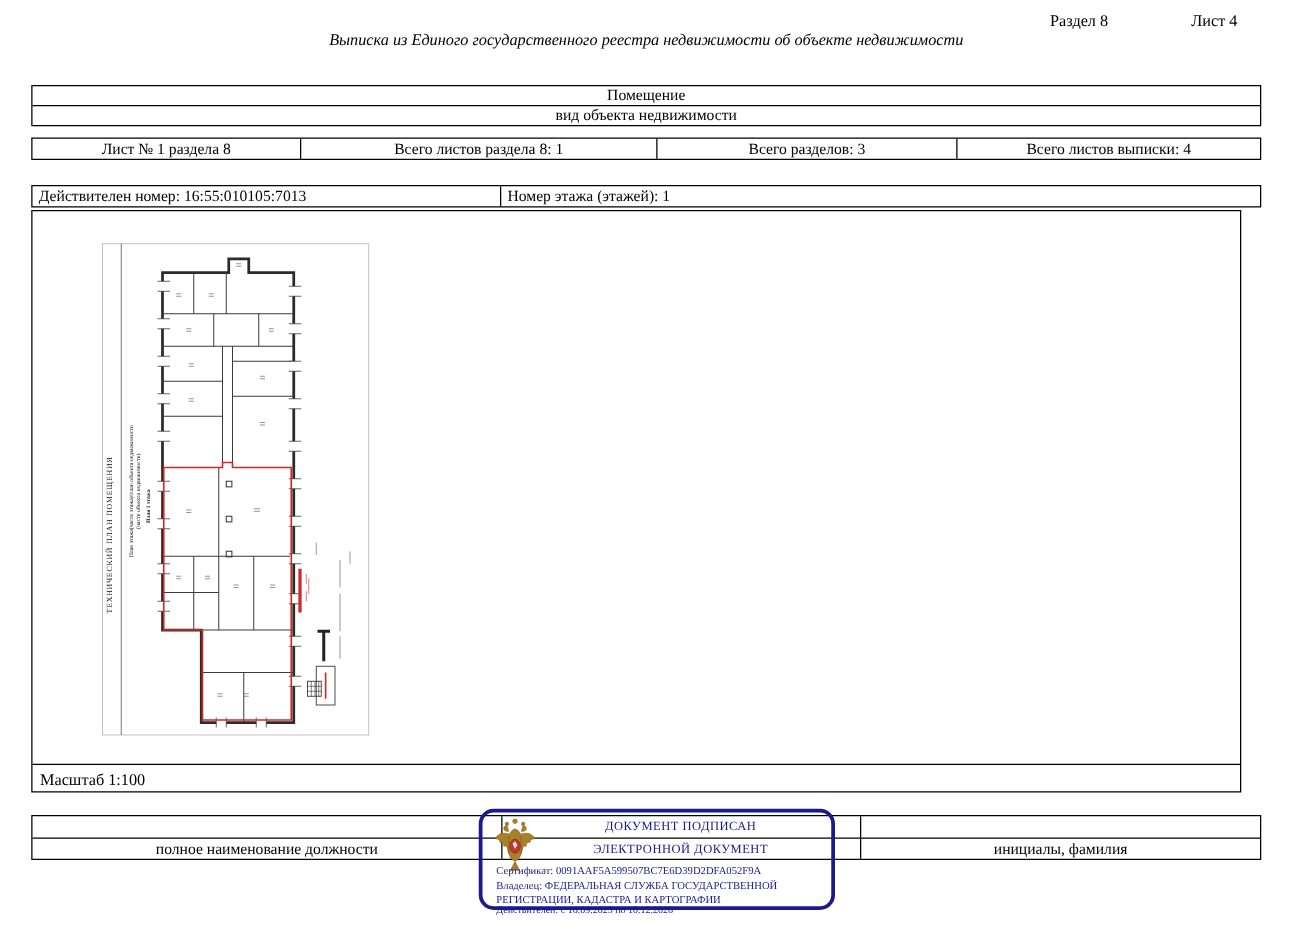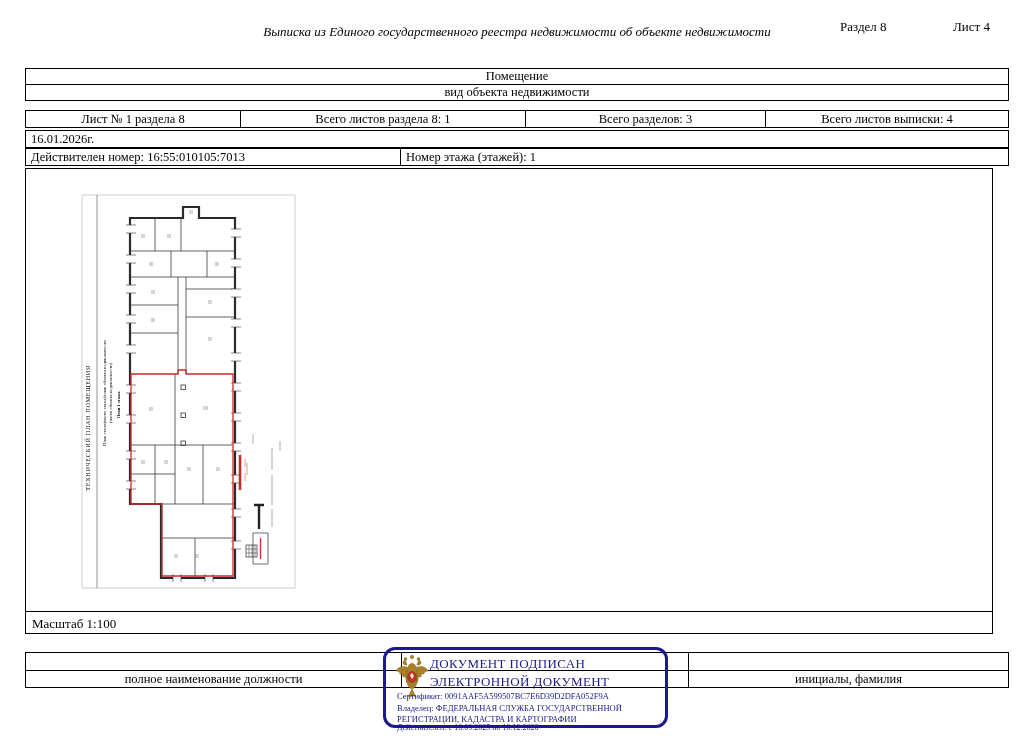--- a/index.html
+++ b/index.html
@@ -8,48 +8,47 @@
     font-family:"Liberation Serif", serif;color:#000;
   }
   .abs{position:absolute;}
   .bordered{border:1px solid #000;box-sizing:border-box;}
   .cell{display:flex;align-items:center;justify-content:center;font-size:12.5px;box-sizing:border-box;}
   .cell-left{justify-content:flex-start;padding-left:5px;}
   .hdr{font-size:13px;text-align:center;width:100%;}
   .vline{position:absolute;top:0;bottom:0;width:1px;background:#000;}
   .hline{position:absolute;left:0;right:0;height:1px;background:#000;}
   .stamp-text{color:#1a1a8c;position:absolute;white-space:nowrap;}
-  .stamp-h{font-size:13px;letter-spacing:0.4px;text-align:left;left:44px;right:6px;}
+  .stamp-h{font-size:10px;letter-spacing:0.4px;text-align:center;left:44px;right:6px;}
   .stamp-s{font-size:8.5px;left:11px;}
 </style>
 </head>
 <body>
 
 <div id="page">
 
-  <div class="abs" style="left:840px;top:19px;width:150px;display:flex;justify-content:space-between;font-size:13px;">
+  <div class="abs" style="left:840px;top:9px;width:150px;display:flex;justify-content:space-between;font-size:13px;">
     <span>Раздел 8</span>
     <span>Лист 4</span>
   </div>
 
   <div class="abs hdr" style="top:24px;font-style:italic;">Выписка из Единого государственного реестра недвижимости об объекте недвижимости</div>
 
   <div class="abs bordered" style="left:25px;top:68px;width:984px;height:33px;">
     <div class="cell" style="height:16px;border-bottom:1px solid #000;">Помещение</div>
     <div class="cell" style="height:15px;">вид объекта недвижимости</div>
   </div>
 
   <div class="abs bordered" style="left:25px;top:110px;width:984px;height:18px;display:flex;">
     <div class="cell" style="width:215px;border-right:1px solid #000;">Лист № 1 раздела 8</div>
     <div class="cell" style="width:285px;border-right:1px solid #000;">Всего листов раздела 8: 1</div>
     <div class="cell" style="width:240px;border-right:1px solid #000;">Всего разделов: 3</div>
     <div class="cell" style="flex:1;">Всего листов выписки: 4</div>
   </div>
 
-  <div class="abs bordered cell cell-left" style="left:25px;top:130px;width:984px;height:18px;">16.01.2026г.</div>
 
   <div class="abs bordered" style="left:25px;top:148px;width:984px;height:18px;display:flex;">
     <div class="cell cell-left" style="width:375px;border-right:1px solid #000;">Действителен номер: 16:55:010105:7013</div>
     <div class="cell cell-left" style="flex:1;">Номер этажа (этажей): 1</div>
   </div>
 
   <div class="abs bordered" style="left:25px;top:168px;width:968px;height:466px;">
     <div class="hline" style="top:442px;"></div>
     <div class="abs" style="left:6px;top:447px;font-size:13px;">Масштаб 1:100</div>
   </div>

